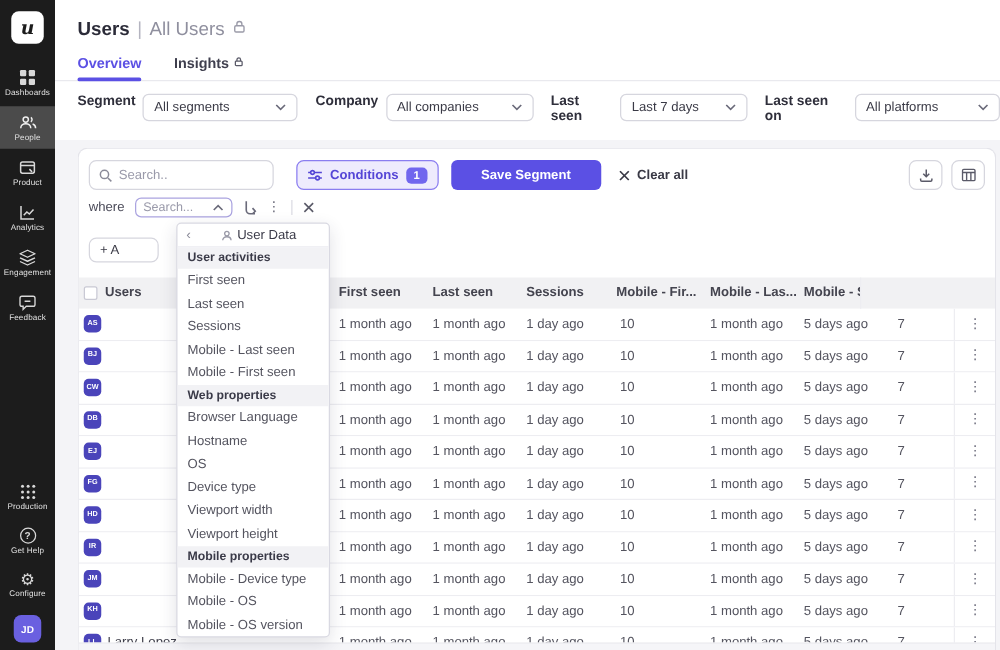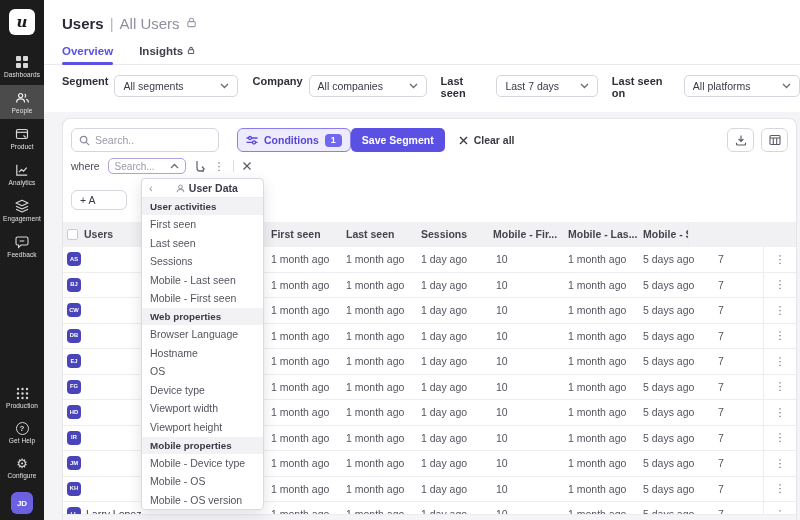--- a/index.html
+++ b/index.html
@@ -40,21 +40,21 @@
 
   
   .lower-bg { position:absolute; left:0; top:112px; width:756px; height:408px; background:#f4f4f7; }
   .panel { position:absolute; left:18px; top:118px; width:735px; height:402px; background:#fff; border:1px solid #e4e4ea; border-bottom:none; border-radius:8px 8px 0 0; overflow:hidden; }
   .toolbar { margin:9px 8px 0; display:flex; align-items:center; }
   .searchbox { width:148px; height:24px; border:1px solid #d6d6de; border-radius:6px; display:flex; align-items:center; padding:0 7px; gap:5px; background:#fff; }
   .searchbox input { border:none; outline:none; width:110px; font-size:10.5px; color:#3a3a46; font-family:"Liberation Sans",sans-serif; background:transparent; }
   .searchbox input::placeholder { color:#9a9aaa; }
   .btn-conditions { margin-left:18px; height:24px; display:flex; align-items:center; gap:6px; padding:0 8px; border:1px solid #8a7df0; background:#eeebfd; border-radius:6px; font-size:10.5px; font-weight:bold; color:#5546d6; cursor:pointer; }
   .cond-badge { background:#7166ee; color:#fff; border-radius:4px; font-size:9px; font-weight:bold; padding:2px 6px; line-height:1; }
-  .btn-save { height:24px; padding:0 11px; background:var(--accent,#5b50e4); border:none; border-radius:5px; color:#fff; font-size:10.5px; font-weight:bold; cursor:pointer; font-family:"Liberation Sans",sans-serif; }
+  .btn-save { margin-left:10px; height:24px; padding:0 24px; background:var(--accent,#5b50e4); border:none; border-radius:5px; color:#fff; font-size:10.5px; font-weight:bold; cursor:pointer; font-family:"Liberation Sans",sans-serif; }
   .clear-all { margin-left:14px; display:flex; align-items:center; gap:6px; font-size:10.5px; font-weight:bold; color:#3a3a46; cursor:pointer; }
   .tb-spacer { flex:1; }
   .icon-btn { width:27px; height:24px; border:1px solid #d6d6de; border-radius:6px; background:#fff; display:flex; align-items:center; justify-content:center; cursor:pointer; margin-left:7px; }
 
   .where-row { margin:6px 8px 0; display:flex; align-items:center; gap:8px; height:16px; }
   .where-label { font-size:10.5px; color:#4a4a58; }
   .field-trigger { width:78px; height:16px; border:1px solid #aba4e0; border-radius:5px; display:flex; align-items:center; justify-content:space-between; padding:0 6px; cursor:pointer; background:#fff; }
   .field-trigger .ph { font-size:10px; color:#9a9aaa; }
   .mini-icon { display:flex; align-items:center; cursor:pointer; color:#6a6a7a; }
   .kebab-glyph { font-size:11px; color:#6a6a7a; line-height:1; cursor:pointer; }
@@ -76,21 +76,21 @@
   .avatar { width:14px; height:14px; border-radius:4px; background:var(--avatar,#4a44ba); color:#fff; font-size:5.8px; font-weight:bold; display:flex; align-items:center; justify-content:center; flex:none; }
   .uname { margin-left:142px; color:#54545f; }
   .uname.full { margin-left:5px; color:#3e3e4a; }
   .footer-strip { position:absolute; left:0; right:0; bottom:0; height:6px; background:#f5f5f8; border-top:1px solid #ececf0; }
 
   
   .dropdown { position:absolute; left:97px; top:178px; width:123px; background:#fff; border:1px solid #d9d9e2; border-radius:4px; box-shadow:0 5px 14px rgba(40,40,70,.14); z-index:50; overflow:hidden; }
   .dd-head { height:19px; display:flex; align-items:center; padding:0 7px; gap:5px; border-bottom:1px solid #ececf1; }
   .dd-back { color:#8a8a98; font-size:11px; cursor:pointer; line-height:1; }
   .dd-title-wrap { flex:1; display:flex; align-items:center; justify-content:center; gap:4px; }
-  .dd-title { font-size:10.5px; font-weight:bold; color:#3a3a48; }
+  .dd-title { font-size:10.5px; font-weight:normal; color:#3a3a48; }
   .dd-section { background:#f2f2f5; font-size:9.8px; font-weight:bold; color:#3a3a48; padding:3px 8px; }
   .dd-item { font-size:10.5px; color:#54545f; padding:0 8px; height:18.6px; line-height:18.6px; cursor:pointer; white-space:nowrap; }
 </style>
 </head>
 <body>
 
 <div class="screen">
 
   <aside class="sidebar">
     <div class="logo">u</div>

